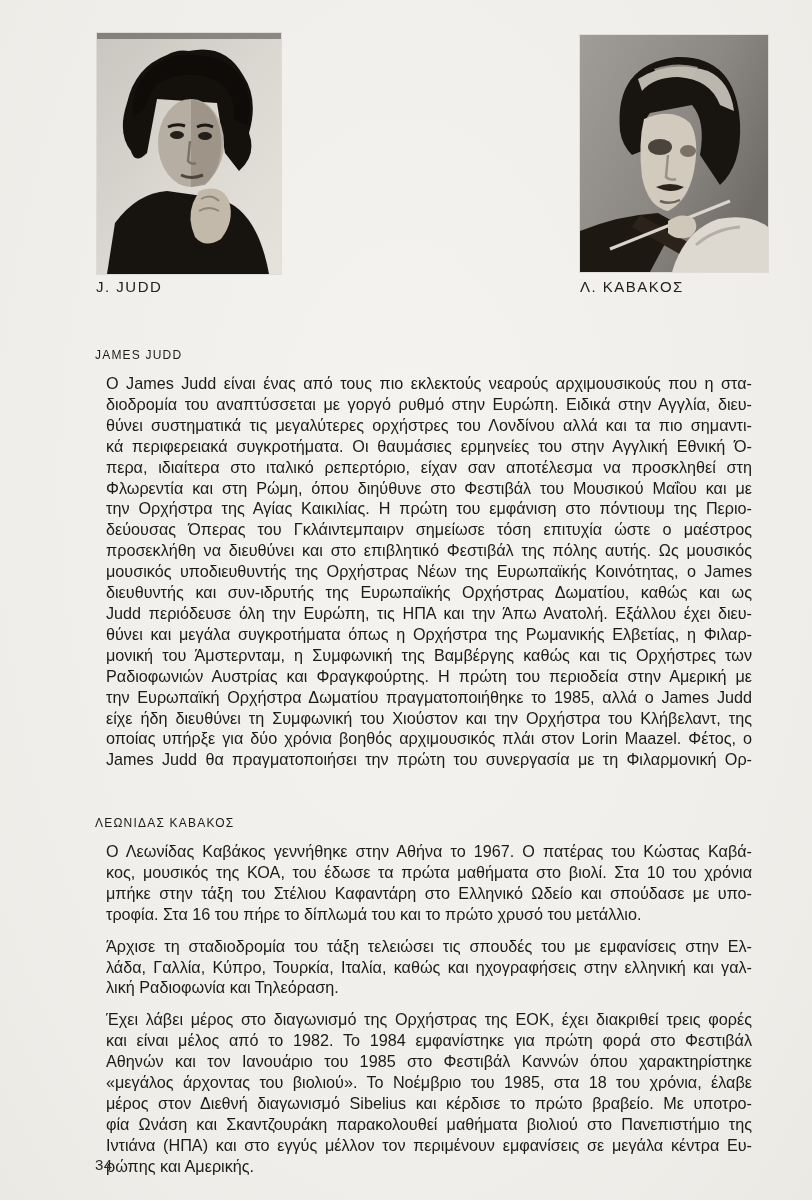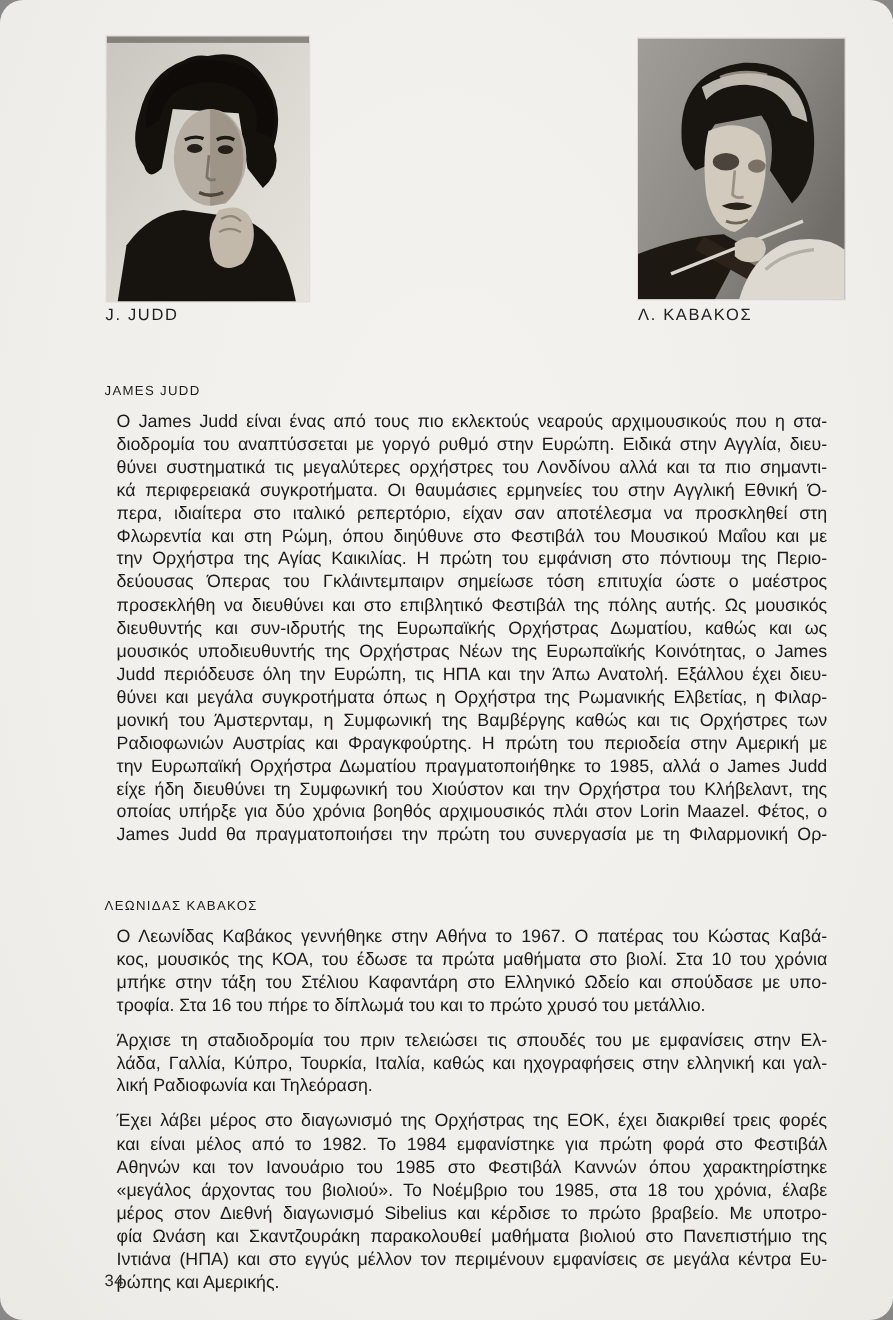--- a/index.html
+++ b/index.html
@@ -6,21 +6,20 @@
   body{background:#888;}
   .page{
     position:relative;
     width:812px;height:1200px;
     margin:0 auto;
     background:#f2f0ec;
     background-image:radial-gradient(ellipse at 50% 40%, #f5f3ef 0%, #f0eeea 70%, #ebe9e4 100%);
     overflow:hidden;
     font-family:"Liberation Sans","DejaVu Sans",sans-serif;
     color:#1c1b19;
-    border-radius:21px;
   }
   .photo{position:absolute;box-shadow:0 0 0 1px rgba(0,0,0,.08);}
   .photo svg{display:block;}
   .photo-judd{left:97px;top:33px;width:184px;height:241px;}
   .photo-kavakos{left:580px;top:35px;width:188px;height:237px;}
   .photo-caption{
     position:absolute;
     font-size:15px;letter-spacing:1.5px;font-weight:400;color:#222;
     white-space:nowrap;
   }
@@ -126,22 +125,22 @@
         <div class="paragraph">
           <div class="line">Ο James Judd είναι ένας από τους πιο εκλεκτούς νεαρούς αρχιμουσικούς που η στα-</div>
           <div class="line">διοδρομία του αναπτύσσεται με γοργό ρυθμό στην Ευρώπη. Ειδικά στην Αγγλία, διευ-</div>
           <div class="line">θύνει συστηματικά τις μεγαλύτερες ορχήστρες του Λονδίνου αλλά και τα πιο σημαντι-</div>
           <div class="line">κά περιφερειακά συγκροτήματα. Οι θαυμάσιες ερμηνείες του στην Αγγλική Εθνική Ό-</div>
           <div class="line">περα, ιδιαίτερα στο ιταλικό ρεπερτόριο, είχαν σαν αποτέλεσμα να προσκληθεί στη</div>
           <div class="line">Φλωρεντία και στη Ρώμη, όπου διηύθυνε στο Φεστιβάλ του Μουσικού Μαΐου και με</div>
           <div class="line">την Ορχήστρα της Αγίας Καικιλίας. Η πρώτη του εμφάνιση στο πόντιουμ της Περιο-</div>
           <div class="line">δεύουσας Όπερας του Γκλάιντεμπαιρν σημείωσε τόση επιτυχία ώστε ο μαέστρος</div>
           <div class="line">προσεκλήθη να διευθύνει και στο επιβλητικό Φεστιβάλ της πόλης αυτής. Ως μουσικός</div>
+          <div class="line">μουσικός υποδιευθυντής της Ορχήστρας Νέων της Ευρωπαϊκής Κοινότητας, ο James</div>
           <div class="line">διευθυντής και συν-ιδρυτής της Ευρωπαϊκής Ορχήστρας Δωματίου, καθώς και ως</div>
-          <div class="line">μουσικός υποδιευθυντής της Ορχήστρας Νέων της Ευρωπαϊκής Κοινότητας, ο James</div>
           <div class="line">Judd περιόδευσε όλη την Ευρώπη, τις ΗΠΑ και την Άπω Ανατολή. Εξάλλου έχει διευ-</div>
           <div class="line">θύνει και μεγάλα συγκροτήματα όπως η Ορχήστρα της Ρωμανικής Ελβετίας, η Φιλαρ-</div>
           <div class="line">μονική του Άμστερνταμ, η Συμφωνική της Βαμβέργης καθώς και τις Ορχήστρες των</div>
           <div class="line">Ραδιοφωνιών Αυστρίας και Φραγκφούρτης. Η πρώτη του περιοδεία στην Αμερική με</div>
           <div class="line">την Ευρωπαϊκή Ορχήστρα Δωματίου πραγματοποιήθηκε το 1985, αλλά ο James Judd</div>
           <div class="line">είχε ήδη διευθύνει τη Συμφωνική του Χιούστον και την Ορχήστρα του Κλήβελαντ, της</div>
           <div class="line">οποίας υπήρξε για δύο χρόνια βοηθός αρχιμουσικός πλάι στον Lorin Maazel. Φέτος, ο</div>
           <div class="line">James Judd θα πραγματοποιήσει την πρώτη του συνεργασία με τη Φιλαρμονική Ορ-</div>
         </div>
       </div>
@@ -150,21 +149,21 @@
   <section class="bio bio-kavakos">
     <h2>ΛΕΩΝΙΔΑΣ ΚΑΒΑΚΟΣ</h2>
     <div class="body-text">
         <div class="paragraph">
           <div class="line">Ο Λεωνίδας Καβάκος γεννήθηκε στην Αθήνα το 1967. Ο πατέρας του Κώστας Καβά-</div>
           <div class="line">κος, μουσικός της ΚΟΑ, του έδωσε τα πρώτα μαθήματα στο βιολί. Στα 10 του χρόνια</div>
           <div class="line">μπήκε στην τάξη του Στέλιου Καφαντάρη στο Ελληνικό Ωδείο και σπούδασε με υπο-</div>
           <div class="line para-end">τροφία. Στα 16 του πήρε το δίπλωμά του και το πρώτο χρυσό του μετάλλιο.</div>
         </div>
         <div class="paragraph">
-          <div class="line">Άρχισε τη σταδιοδρομία του πριν τελειώσει τις σπουδές του με εμφανίσεις στην Ελ-</div>
+          <div class="line">Άρχισε τη σταδιοδρομία του τάξη τελειώσει τις σπουδές του με εμφανίσεις στην Ελ-</div>
           <div class="line">λάδα, Γαλλία, Κύπρο, Τουρκία, Ιταλία, καθώς και ηχογραφήσεις στην ελληνική και γαλ-</div>
           <div class="line para-end">λική Ραδιοφωνία και Τηλεόραση.</div>
         </div>
         <div class="paragraph">
           <div class="line">Έχει λάβει μέρος στο διαγωνισμό της Ορχήστρας της ΕΟΚ, έχει διακριθεί τρεις φορές</div>
           <div class="line">και είναι μέλος από το 1982. Το 1984 εμφανίστηκε για πρώτη φορά στο Φεστιβάλ</div>
           <div class="line">Αθηνών και τον Ιανουάριο του 1985 στο Φεστιβάλ Καννών όπου χαρακτηρίστηκε</div>
           <div class="line">«μεγάλος άρχοντας του βιολιού». Το Νοέμβριο του 1985, στα 18 του χρόνια, έλαβε</div>
           <div class="line">μέρος στον Διεθνή διαγωνισμό Sibelius και κέρδισε το πρώτο βραβείο. Με υποτρο-</div>
           <div class="line">φία Ωνάση και Σκαντζουράκη παρακολουθεί μαθήματα βιολιού στο Πανεπιστήμιο της</div>

